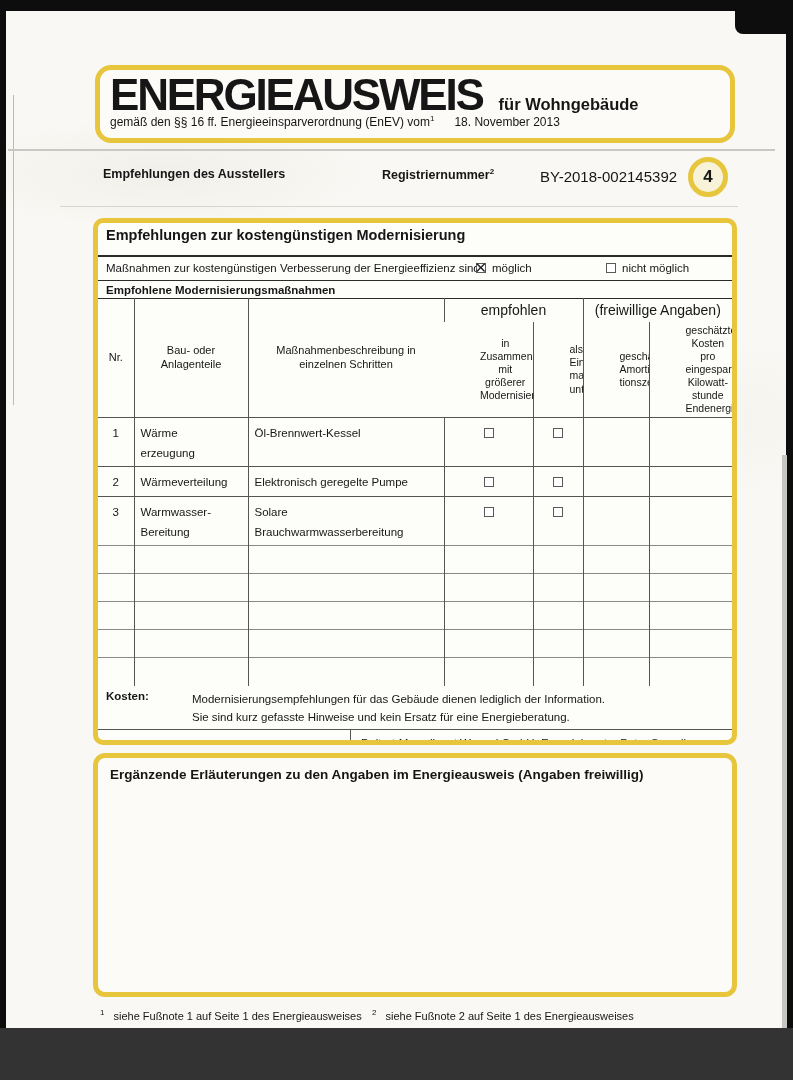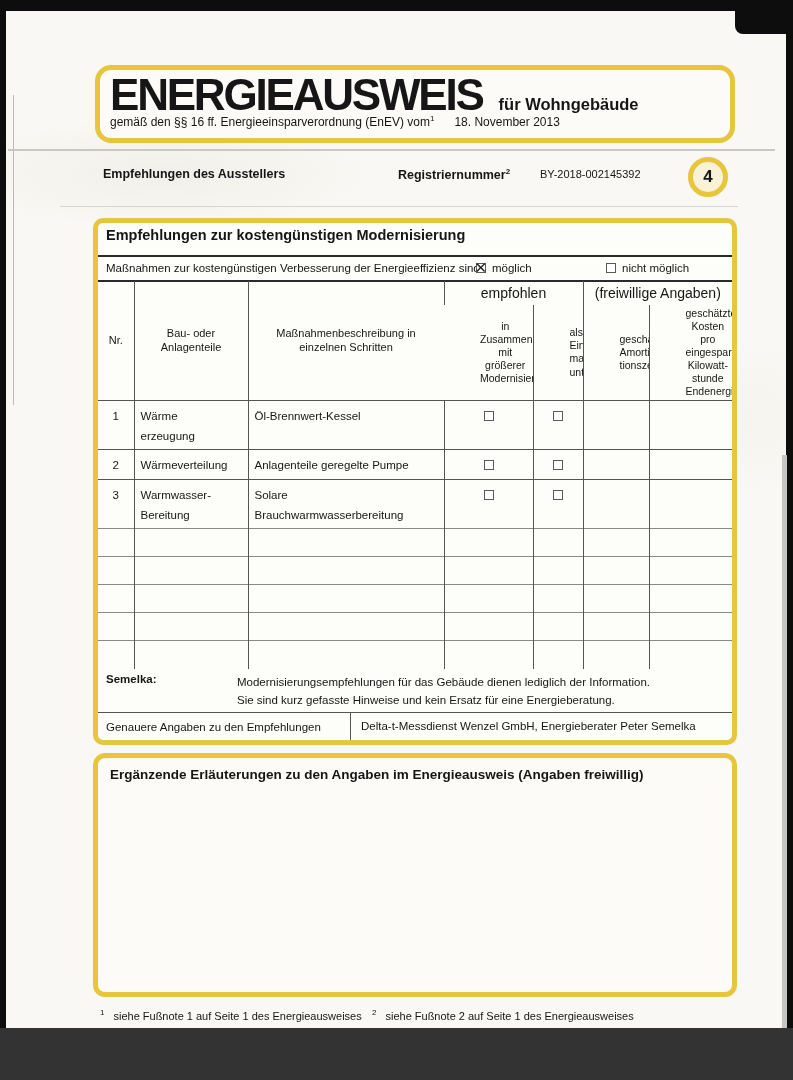--- a/index.html
+++ b/index.html
@@ -31,22 +31,22 @@
   .header-box{position:absolute;left:95px;top:65px;width:640px;height:78px;border:5px solid var(--yellow);
               border-radius:16px;background:#fcfbf8;padding:1px 12px 0 10px;overflow:hidden;}
   .title-row{display:flex;align-items:baseline;}
   .main-title{font-size:44px;font-weight:bold;letter-spacing:-2.2px;line-height:1.1;white-space:nowrap;}
   .title-sub{font-size:16.5px;font-weight:bold;margin-left:16px;white-space:nowrap;}
   .law-line{font-size:12px;margin-top:-5px;white-space:nowrap;}
   .law-date{margin-left:20px;}
 
   
   .meta-left{position:absolute;left:103px;top:167px;font-size:12.5px;font-weight:bold;}
-  .meta-reg{position:absolute;left:398px;top:167px;font-size:12.5px;font-weight:bold;}
-  .meta-regno{position:absolute;left:540px;top:168px;font-size:11px;}
+  .meta-reg{position:absolute;left:382px;top:167px;font-size:12.5px;font-weight:bold;}
+  .meta-regno{position:absolute;left:540px;top:168px;font-size:15px;}
   .page-circle{position:absolute;left:688px;top:157px;width:40px;height:40px;border-radius:50%;
                border:5px solid var(--yellow);background:#f7f2d8;text-align:center;
                font-weight:bold;font-size:17px;line-height:29px;}
 
   
   .main-box{position:absolute;left:93px;top:218px;width:644px;height:527px;border:5px solid var(--yellow);
             border-radius:10px;background:#fdfdfa;display:flex;flex-direction:column;overflow:hidden;}
   .box-title{font-size:14.5px;font-weight:bold;padding:4px 8px 12px;border-bottom:2px solid var(--line-dark);}
   .possible-row{position:relative;height:24px;border-bottom:1.5px solid var(--line-dark);font-size:11.5px;flex:none;}
   .possible-text{position:absolute;left:8px;top:5px;}
@@ -72,21 +72,21 @@
   .rec-table td.cbc .cb{margin-right:0;}
   .rec-table tr.r1 td{height:42px;}
   .rec-table tr.r2 td{height:28px;}
   .rec-table tr.r3 td{height:40px;}
   .rec-table tr.empty-row td{height:28px;border-top:1px solid var(--line-faint);}
 
   .further-row{border-top:1.5px solid var(--line-dark);border-bottom:1.5px solid var(--line-dark);
                font-size:11.5px;padding:4px 8px 3px;height:23px;flex:none;}
   .hinweis-row{display:flex;font-size:11.5px;padding:4px 8px 3px;border-bottom:1px solid var(--line-mid);flex:none;}
   .hinweis-label{font-weight:bold;width:86px;flex:none;}
-  .hinweis-text{white-space:pre-line;line-height:1.6;margin-left:45px;}
+  .hinweis-text{white-space:pre-line;line-height:1.6;}
   .contact-row{display:flex;font-size:11.5px;flex:1;}
   .contact-label{width:252px;flex:none;padding:4px 8px;white-space:pre-line;line-height:1.8;}
   .contact-value{border-left:1px solid var(--line-mid);padding:4px 10px;white-space:pre-line;line-height:1.7;flex:1;}
 
   
   .notes-box{position:absolute;left:93px;top:753px;width:644px;height:244px;border:5px solid var(--yellow);
              border-radius:12px;background:#fcfbf7;padding:9px 12px;}
   .notes-title{font-size:13.5px;font-weight:bold;}
 
   
@@ -125,20 +125,21 @@
 
   <div class="main-box">
     <div class="box-title">Empfehlungen zur kostengünstigen Modernisierung</div>
 
     <div class="possible-row">
       <span class="possible-text">Maßnahmen zur kostengünstigen Verbesserung der Energieeffizienz sind</span>
       <span class="opt1"><span class="cb checked"></span><span>möglich</span></span>
       <span class="opt2"><span class="cb"></span><span>nicht möglich</span></span>
     </div>
 
+    <div class="table-caption">Empfohlene Modernisierungsmaßnahmen</div>
 
     <table class="rec-table">
       <colgroup>
         <col style="width:36px">
           <col style="width:114px">
           <col style="width:196px">
         <col style="width:89px">
           <col style="width:50px">
           <col style="width:66px">
           <col style="width:83px">
@@ -180,21 +181,21 @@
 erzeugung</td>
           <td>Öl-Brennwert-Kessel</td>
           <td class="cbc"><span class="cb"></span></td>
           <td class="cbc"><span class="cb"></span></td>
           <td></td>
           <td></td>
         </tr>
         <tr class="r2">
           <td class="nr">2</td>
           <td>Wärmeverteilung</td>
-          <td>Anlagenteile geregelte Pumpe</td>
+          <td>Elektronisch geregelte Pumpe</td>
           <td class="cbc"><span class="cb"></span></td>
           <td class="cbc"><span class="cb"></span></td>
           <td></td>
           <td></td>
         </tr>
         <tr class="r3">
           <td class="nr">3</td>
           <td>Warmwasser-
 Bereitung</td>
           <td>Solare
@@ -247,21 +248,21 @@
             <td></td>
             <td></td>
             <td></td>
             <td></td>
           </tr>
       </tbody>
     </table>
 
 
     <div class="hinweis-row">
-      <span class="hinweis-label">Semelka:</span>
+      <span class="hinweis-label">Kosten:</span>
       <span class="hinweis-text">Modernisierungsempfehlungen für das Gebäude dienen lediglich der Information.
 Sie sind kurz gefasste Hinweise und kein Ersatz für eine Energieberatung.</span>
     </div>
 
     <div class="contact-row">
       <span class="contact-label">Genauere Angaben zu den Empfehlungen sind
 erhältlich bei/unter:</span>
       <span class="contact-value">Delta-t-Messdienst Wenzel GmbH, Energieberater Peter Semelka
 Sportplatzweg 6, 90562 Heroldsberg</span>
     </div>

